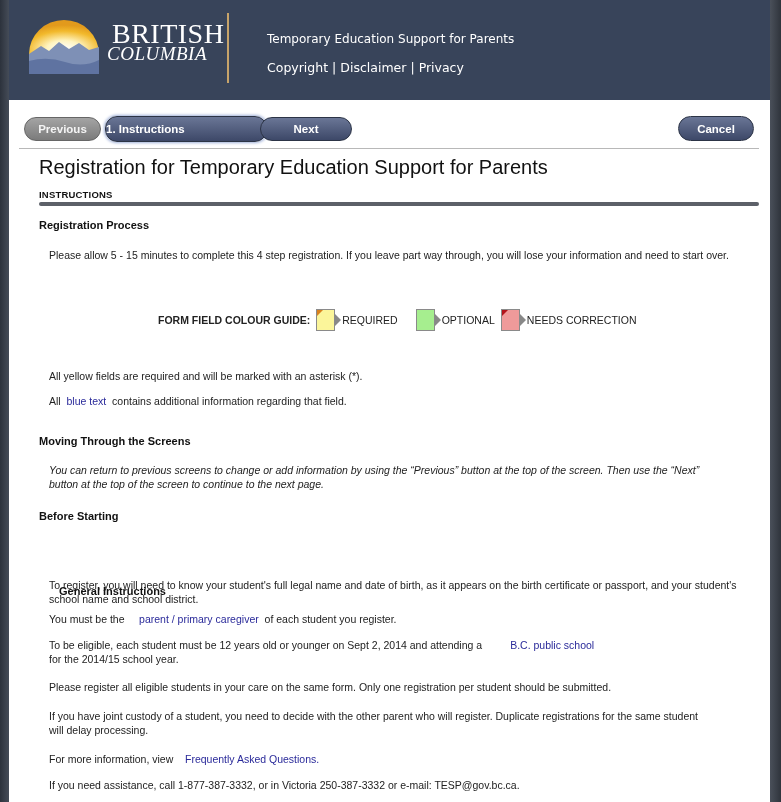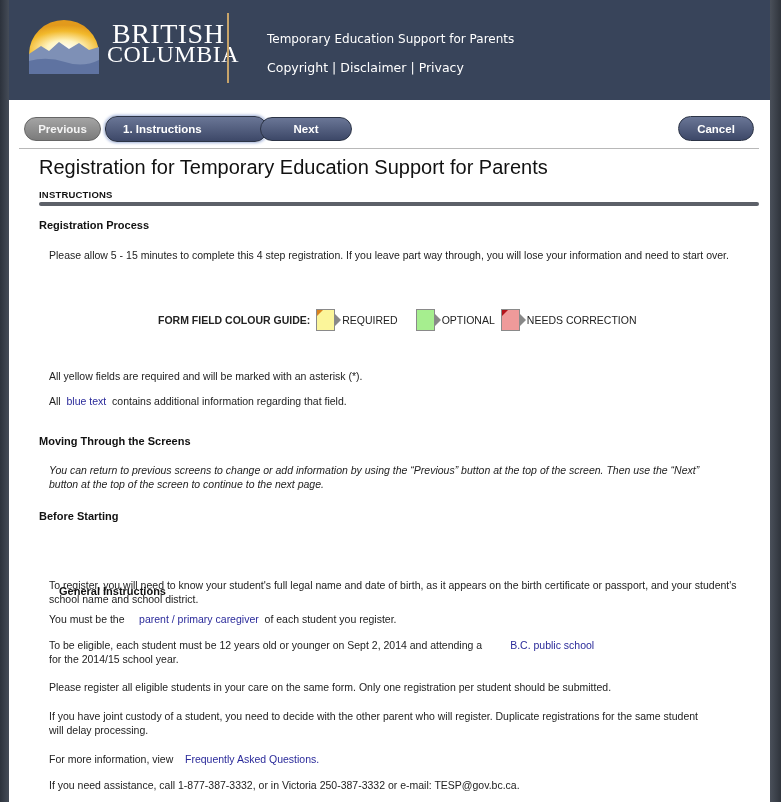--- a/index.html
+++ b/index.html
@@ -24,21 +24,21 @@
   }
   .logo {
     position: absolute; left: 18px; top: 14px; width: 180px; height: 60px;
   }
   .logo-text {
     position: absolute; left: 80px; top: 10px;
     font-family: "Liberation Serif", serif; color: #ffffff;
     line-height: 20px; letter-spacing: 0.5px;
   }
   .logo-text .l1 { font-size: 28px; display: block; padding-left: 5px; }
-  .logo-text .l2 { font-size: 24px; display: block; }
+  .logo-text .l2 { font-size: 19px; display: block; font-style: italic; }
   .logo-divider {
     position: absolute; left: 218px; top: 13px; width: 2px; height: 70px;
     background: #c7a46a;
   }
   .app-title {
     position: absolute; left: 258px; top: 32px;
     font-family: "DejaVu Sans", sans-serif; font-size: 12px; color: #ffffff;
     white-space: nowrap;
   }
   .header-links {
@@ -59,21 +59,21 @@
     color: #ffffff; display: flex; align-items: center;
     box-sizing: border-box; border: 1px solid #2c3446;
     cursor: pointer;
   }
   .btn-prev {
     left: 15px; top: 17px; width: 77px; justify-content: center;
     background: linear-gradient(#a4a4a4, #7b7b7b); border-color: #666;
     color: #f4f4f4;
   }
   .btn-step {
-    left: 96px; top: 16px; width: 162px; height: 26px; padding-left: 17px;
+    left: 96px; top: 16px; width: 162px; height: 26px; padding-left: 0;
     background: linear-gradient(#6a7696, #3d4868);
     box-shadow: 0 0 3px 1px #9fb0d8;
     border-radius: 12px;
   }
   .btn-next {
     left: 251px; top: 17px; width: 92px; justify-content: center;
     background: linear-gradient(#6a7696, #3d4868);
   }
   .btn-cancel {
     left: 669px; top: 16px; width: 76px; height: 25px; justify-content: center;

